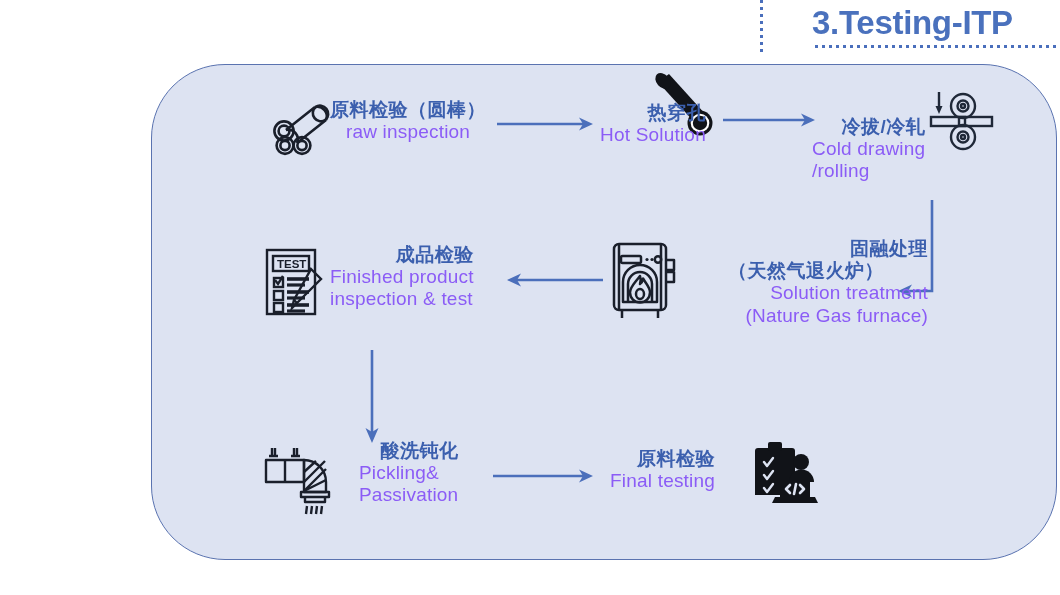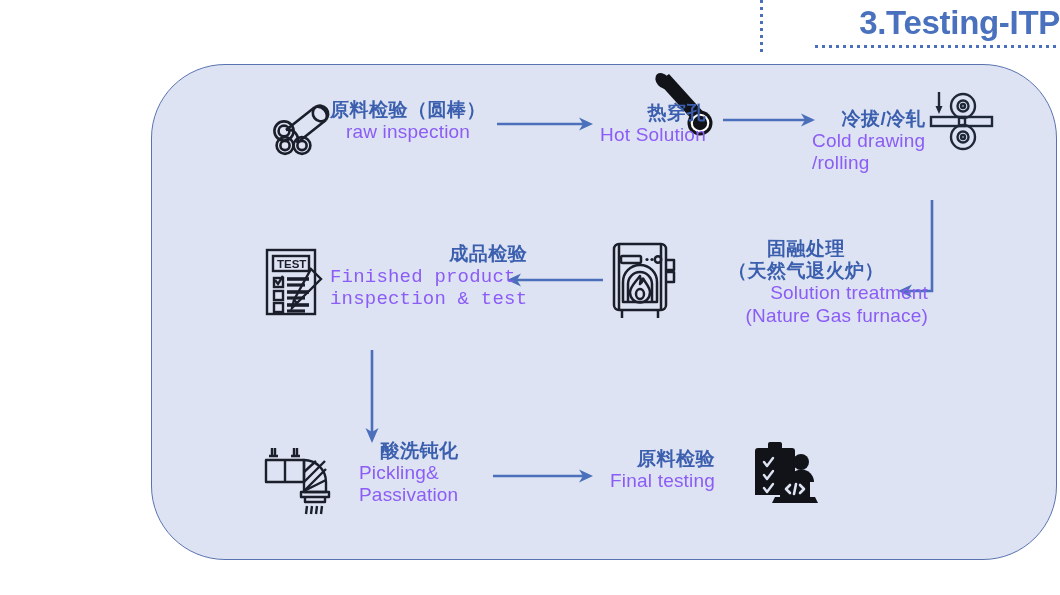--- a/index.html
+++ b/index.html
@@ -32,21 +32,20 @@
     height: 52px;
     background-image: linear-gradient(to bottom, #4a6fbc 0 3px, transparent 3px 7px);
     background-size: 3px 7px;
     background-repeat: repeat-y;
   }
   #title-text {
     position: absolute;
     left: 52px;
     top: 4px;
     width: 248px;
-    text-align: right;
     font-size: 33px;
     font-weight: bold;
     color: #4a71bd;
     letter-spacing: -0.3px;
     white-space: nowrap;
   }
   #title-hline {
     position: absolute;
     left: 55px;
     top: 45px;
@@ -179,21 +178,21 @@
           <rect x="29" y="33" width="33" height="9"></rect>
           <circle cx="33" cy="22" r="12"></circle>
           <circle cx="33" cy="22" r="5.5"></circle>
           <circle cx="33" cy="22" r="2"></circle>
           <circle cx="33" cy="53" r="12"></circle>
           <circle cx="33" cy="53" r="5.5"></circle>
           <circle cx="33" cy="53" r="2"></circle>
         </g>
       </svg>
     </div>
-    <div class="step-label" style="left:0px; top:4px;">
+    <div class="step-label" style="left:0px; top:12px;">
       <div class="cn">冷拔/冷轧</div>
       <div class="en">Cold drawing</div>
       <div class="en">/rolling</div>
     </div>
   </div>
 
   <div class="arrow" style="left:892px; top:200px;">
     <svg width="60" height="100" viewBox="0 0 60 100">
       <path d="M40 0 L40 91 L14 91" fill="none" stroke="#4b6fbb" stroke-width="2.6"></path>
       <path d="M20 84.5 L6 91 L20 97.5 L16 91 Z" fill="#4b6fbb"></path>
@@ -213,21 +212,21 @@
           <path d="M15 62 L15 42 A17 17 0 0 1 49 42 L49 62 Z"></path>
           <path d="M20 62 L20 44 A12 12 0 0 1 44 44 L44 62"></path>
           <path d="M32 36 C26 44 22 47 22 52.5 A10 10 0 0 0 42 52.5 C42 47 38.5 44.5 35 38.5 C34.5 41.5 33.5 43 32 44 C32.8 41 32.8 38 32 36 Z"></path>
           <ellipse cx="32" cy="54" rx="4" ry="5"></ellipse>
           <path d="M58 20 L66 20 L66 30 L58 30 M58 32 L66 32 L66 42 L58 42"></path>
           <path d="M14 70 L14 78 M50 70 L50 78"></path>
         </g>
       </svg>
     </div>
     <div class="step-label" style="left:76px; top:0px; width:244px;">
-      <div class="cn" style="text-align:center;">固融处理</div>
+      <div class="cn" style="text-align:right;">固融处理</div>
       <div class="cn" style="text-align:center;">（天然气退火炉）</div>
       <div class="en" style="text-align:right;">Solution treatment</div>
       <div class="en" style="text-align:right;">(Nature Gas furnace)</div>
     </div>
   </div>
 
   <div class="arrow" style="left:497px; top:272px;">
     <svg width="106" height="16" viewBox="0 0 106 16">
       <line x1="18" y1="8" x2="106" y2="8" stroke="#4b6fbb" stroke-width="2.6"></line>
       <path d="M24 1.5 L10 8 L24 14.5 L20 8 Z" fill="#4b6fbb"></path>
@@ -249,21 +248,21 @@
           <line x1="23" y1="52" x2="41" y2="52" stroke-width="3.2"></line>
           <line x1="23" y1="59" x2="45" y2="59" stroke-width="3.6"></line>
           <line x1="23" y1="65" x2="41" y2="65" stroke-width="3.2"></line>
           <path d="M11 34 L14 38 L19 30" stroke-width="2.4"></path>
           <path d="M47 23 L57 33 L33 57 L28 62 L30 54 Z"></path>
           <line x1="30" y1="54" x2="33" y2="57"></line>
         </g>
         <text x="13" y="22" font-family="'Liberation Sans',sans-serif" font-size="11.5" font-weight="bold" fill="#1a1f2b">TEST</text>
       </svg>
     </div>
-    <div class="step-label" style="left:66px; top:0px;font-family:Liberation Mono, monospace;">
+    <div class="step-label" style="left:66px; top:0px;">
       <div class="cn">成品检验</div>
       <div class="en">Finished product</div>
       <div class="en">inspection &amp; test</div>
     </div>
   </div>
 
   <div class="arrow" style="left:364px; top:350px;">
     <svg width="16" height="96" viewBox="0 0 16 96">
       <line x1="8" y1="0" x2="8" y2="84" stroke="#4b6fbb" stroke-width="2.6"></line>
       <path d="M1.5 78 L8 93 L14.5 78 L8 82 Z" fill="#4b6fbb"></path>

